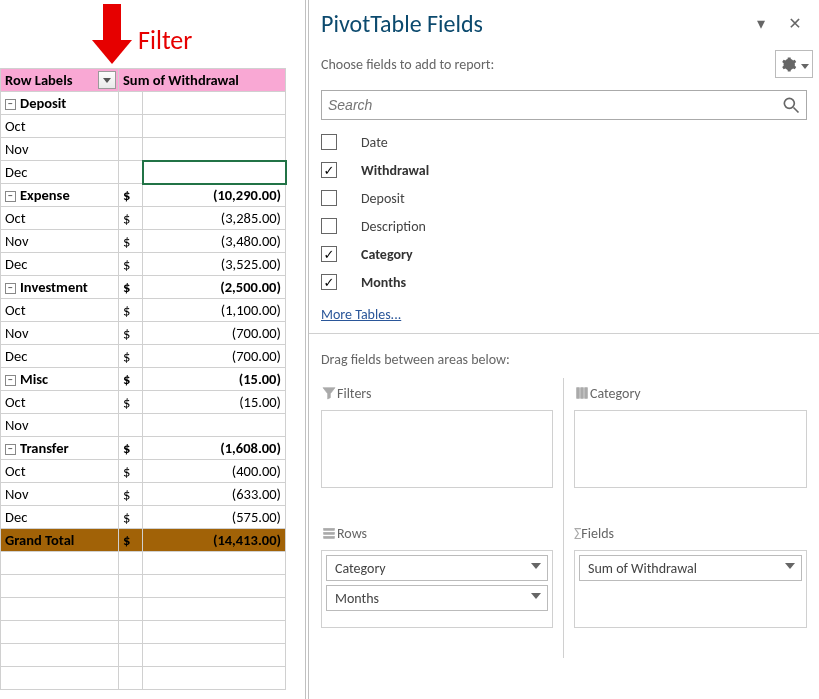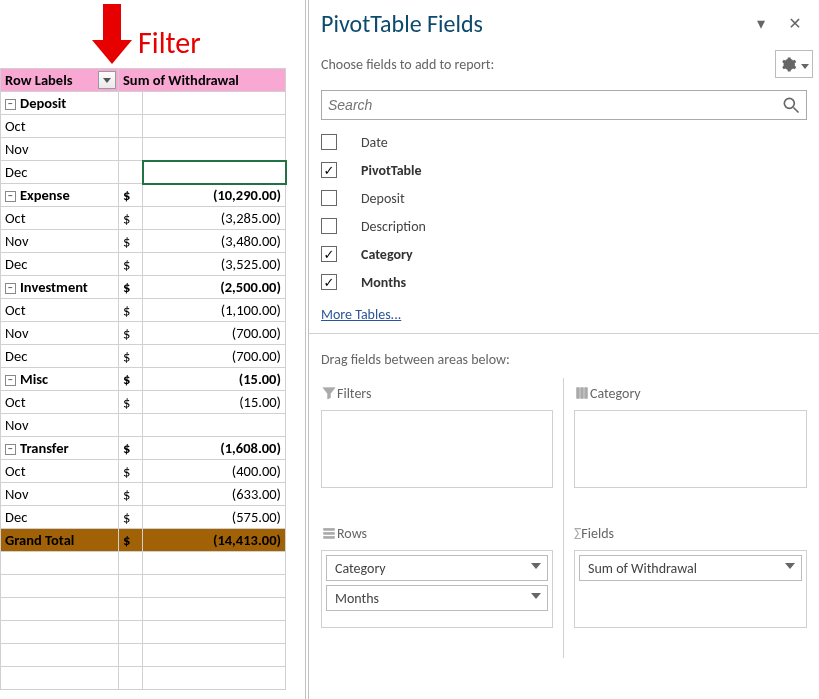--- a/index.html
+++ b/index.html
@@ -37,21 +37,21 @@
   .annotation-arrow .head {
     width: 0; height: 0;
     border-left: 20px solid transparent;
     border-right: 20px solid transparent;
     border-top: 24px solid #e60000;
   }
   .annotation-text {
     position: absolute;
     left: 138px; top: 24px;
     color: #e60000;
-    font-size: 30px;
+    font-size: 26px;
     font-family: Calibri, Arial, sans-serif;
   }
 
   table.pivot {
     position: absolute;
     left: 0; top: 68px;
     border-collapse: collapse;
     width: 286px;
     font-family: Calibri, Arial, sans-serif;
     font-size: 14.5px;
@@ -446,21 +446,21 @@
       </svg>
   </div>
 
   <div class="field-list">
     <div class="field-row">
         <span class="chk"></span>
         <span class="field-label">Date</span>
       </div>
     <div class="field-row">
         <span class="chk checked"></span>
-        <span class="field-label bold">PivotTable</span>
+        <span class="field-label bold">Withdrawal</span>
       </div>
     <div class="field-row">
         <span class="chk"></span>
         <span class="field-label">Deposit</span>
       </div>
     <div class="field-row">
         <span class="chk"></span>
         <span class="field-label">Description</span>
       </div>
     <div class="field-row">

